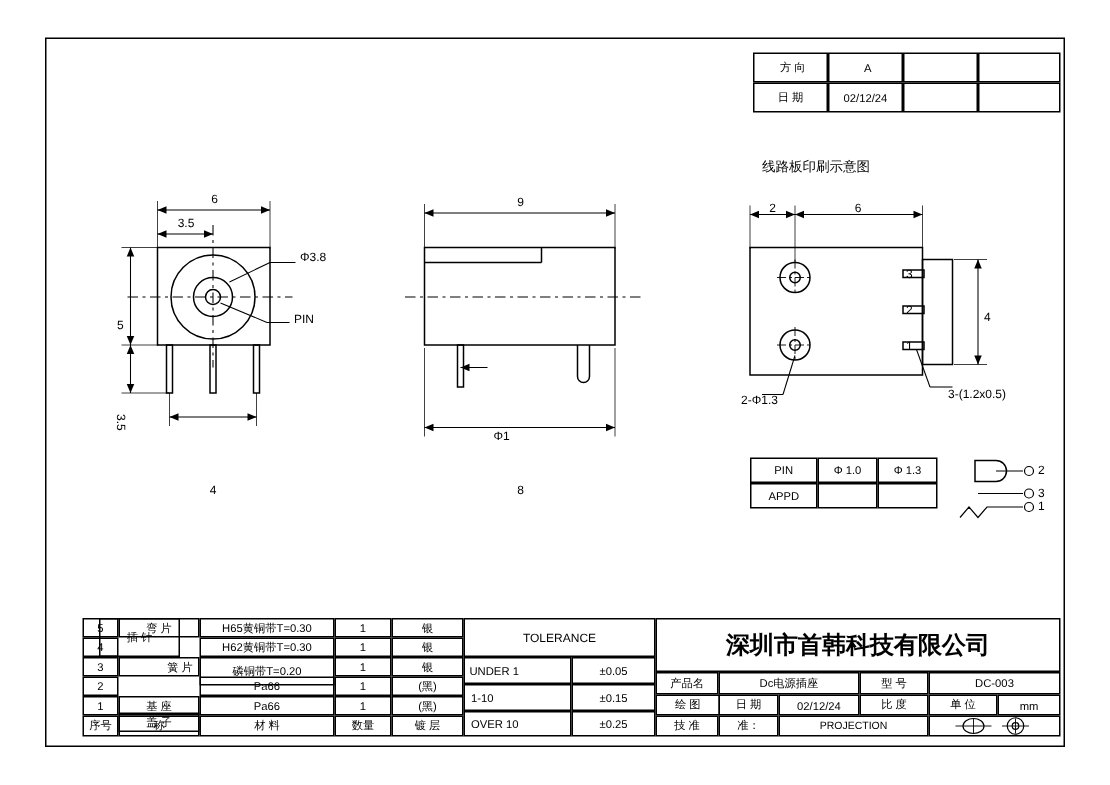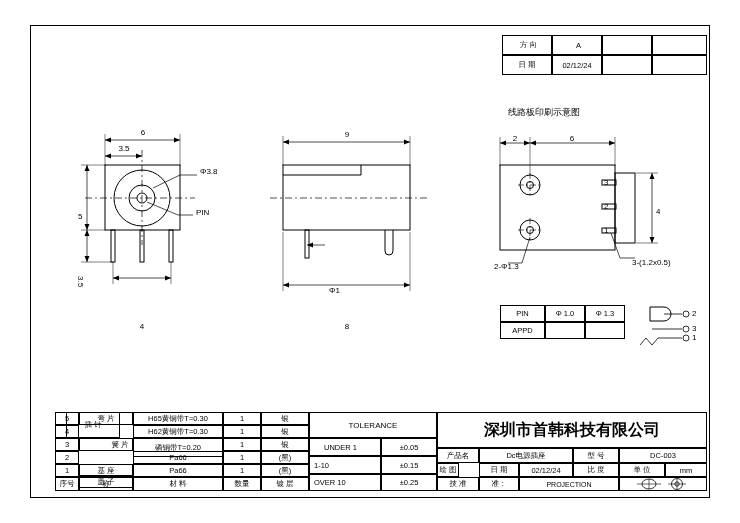--- a/index.html
+++ b/index.html
@@ -233,38 +233,38 @@
 
     <div class="cell" style="left:55px;top:477px;width:24px;height:14px;">序号</div>
     <div class="cell" style="left:79px;top:477px;width:54px;height:14px;">称</div>
     <div class="cell" style="left:133px;top:477px;width:90px;height:14px;">材 料</div>
     <div class="cell" style="left:223px;top:477px;width:38px;height:14px;text-align:center;">数量</div>
     <div class="cell" style="left:261px;top:477px;width:48px;height:14px;">镀 层</div>
   </div>
 
   <div>
     <div class="cell" style="left:309px;top:412px;width:128px;height:26px;font-size:8px;">TOLERANCE</div>
-    <div class="cell" style="left:309px;top:438px;width:72px;height:18px;justify-content:flex-start;padding-left:14px;">UNDER 1</div>
+    <div class="cell" style="left:309px;top:438px;width:72px;height:18px;justify-content:flex-start;padding-left:3px;">UNDER 1</div>
     <div class="cell" style="left:381px;top:438px;width:56px;height:18px;">±0.05</div>
     <div class="cell" style="left:309px;top:456px;width:72px;height:18px;justify-content:flex-start;padding-left:4px;">1-10</div>
     <div class="cell" style="left:381px;top:456px;width:56px;height:18px;">±0.15</div>
     <div class="cell" style="left:309px;top:474px;width:72px;height:17px;justify-content:flex-start;padding-left:4px;">OVER 10</div>
     <div class="cell" style="left:381px;top:474px;width:56px;height:17px;">±0.25</div>
   </div>
 
   <div>
 
     <div class="cell ctxt" style="left:437px;top:412px;width:270px;height:36px;font-size:16px;font-weight:bold;">深圳市首韩科技有限公司</div>
 
     <div class="cell" style="left:437px;top:448px;width:42px;height:15px;">产品名</div>
     <div class="cell" style="left:479px;top:448px;width:94px;height:15px;">Dc电源插座</div>
     <div class="cell" style="left:573px;top:448px;width:46px;height:15px;text-align:right;">型 号</div>
     <div class="cell" style="left:619px;top:448px;width:88px;height:15px;">DC-003</div>
 
-    <div class="cell" style="left:437px;top:463px;width:22px;height:14px;">绘 图</div>
+    <div class="cell" style="left:437px;top:463px;width:43px;height:14px;">绘 图</div>
     <div class="cell" style="left:479px;top:463px;width:40px;height:14px;">日 期</div>
     <div class="cell" style="left:519px;top:463px;width:54px;height:14px;">02/12/24</div>
     <div class="cell" style="left:573px;top:463px;width:46px;height:14px;">比 度</div>
     <div class="cell" style="left:619px;top:463px;width:46px;height:14px;">单 位</div>
     <div class="cell" style="left:665px;top:463px;width:42px;height:14px;">mm</div>
 
     <div class="cell" style="left:437px;top:477px;width:42px;height:14px;">技 准</div>
     <div class="cell" style="left:479px;top:477px;width:40px;height:14px;">准：</div>
     <div class="cell" style="left:519px;top:477px;width:100px;height:14px;font-size:7px;">PROJECTION</div>
     <div class="cell" style="left:619px;top:477px;width:88px;height:14px;">

